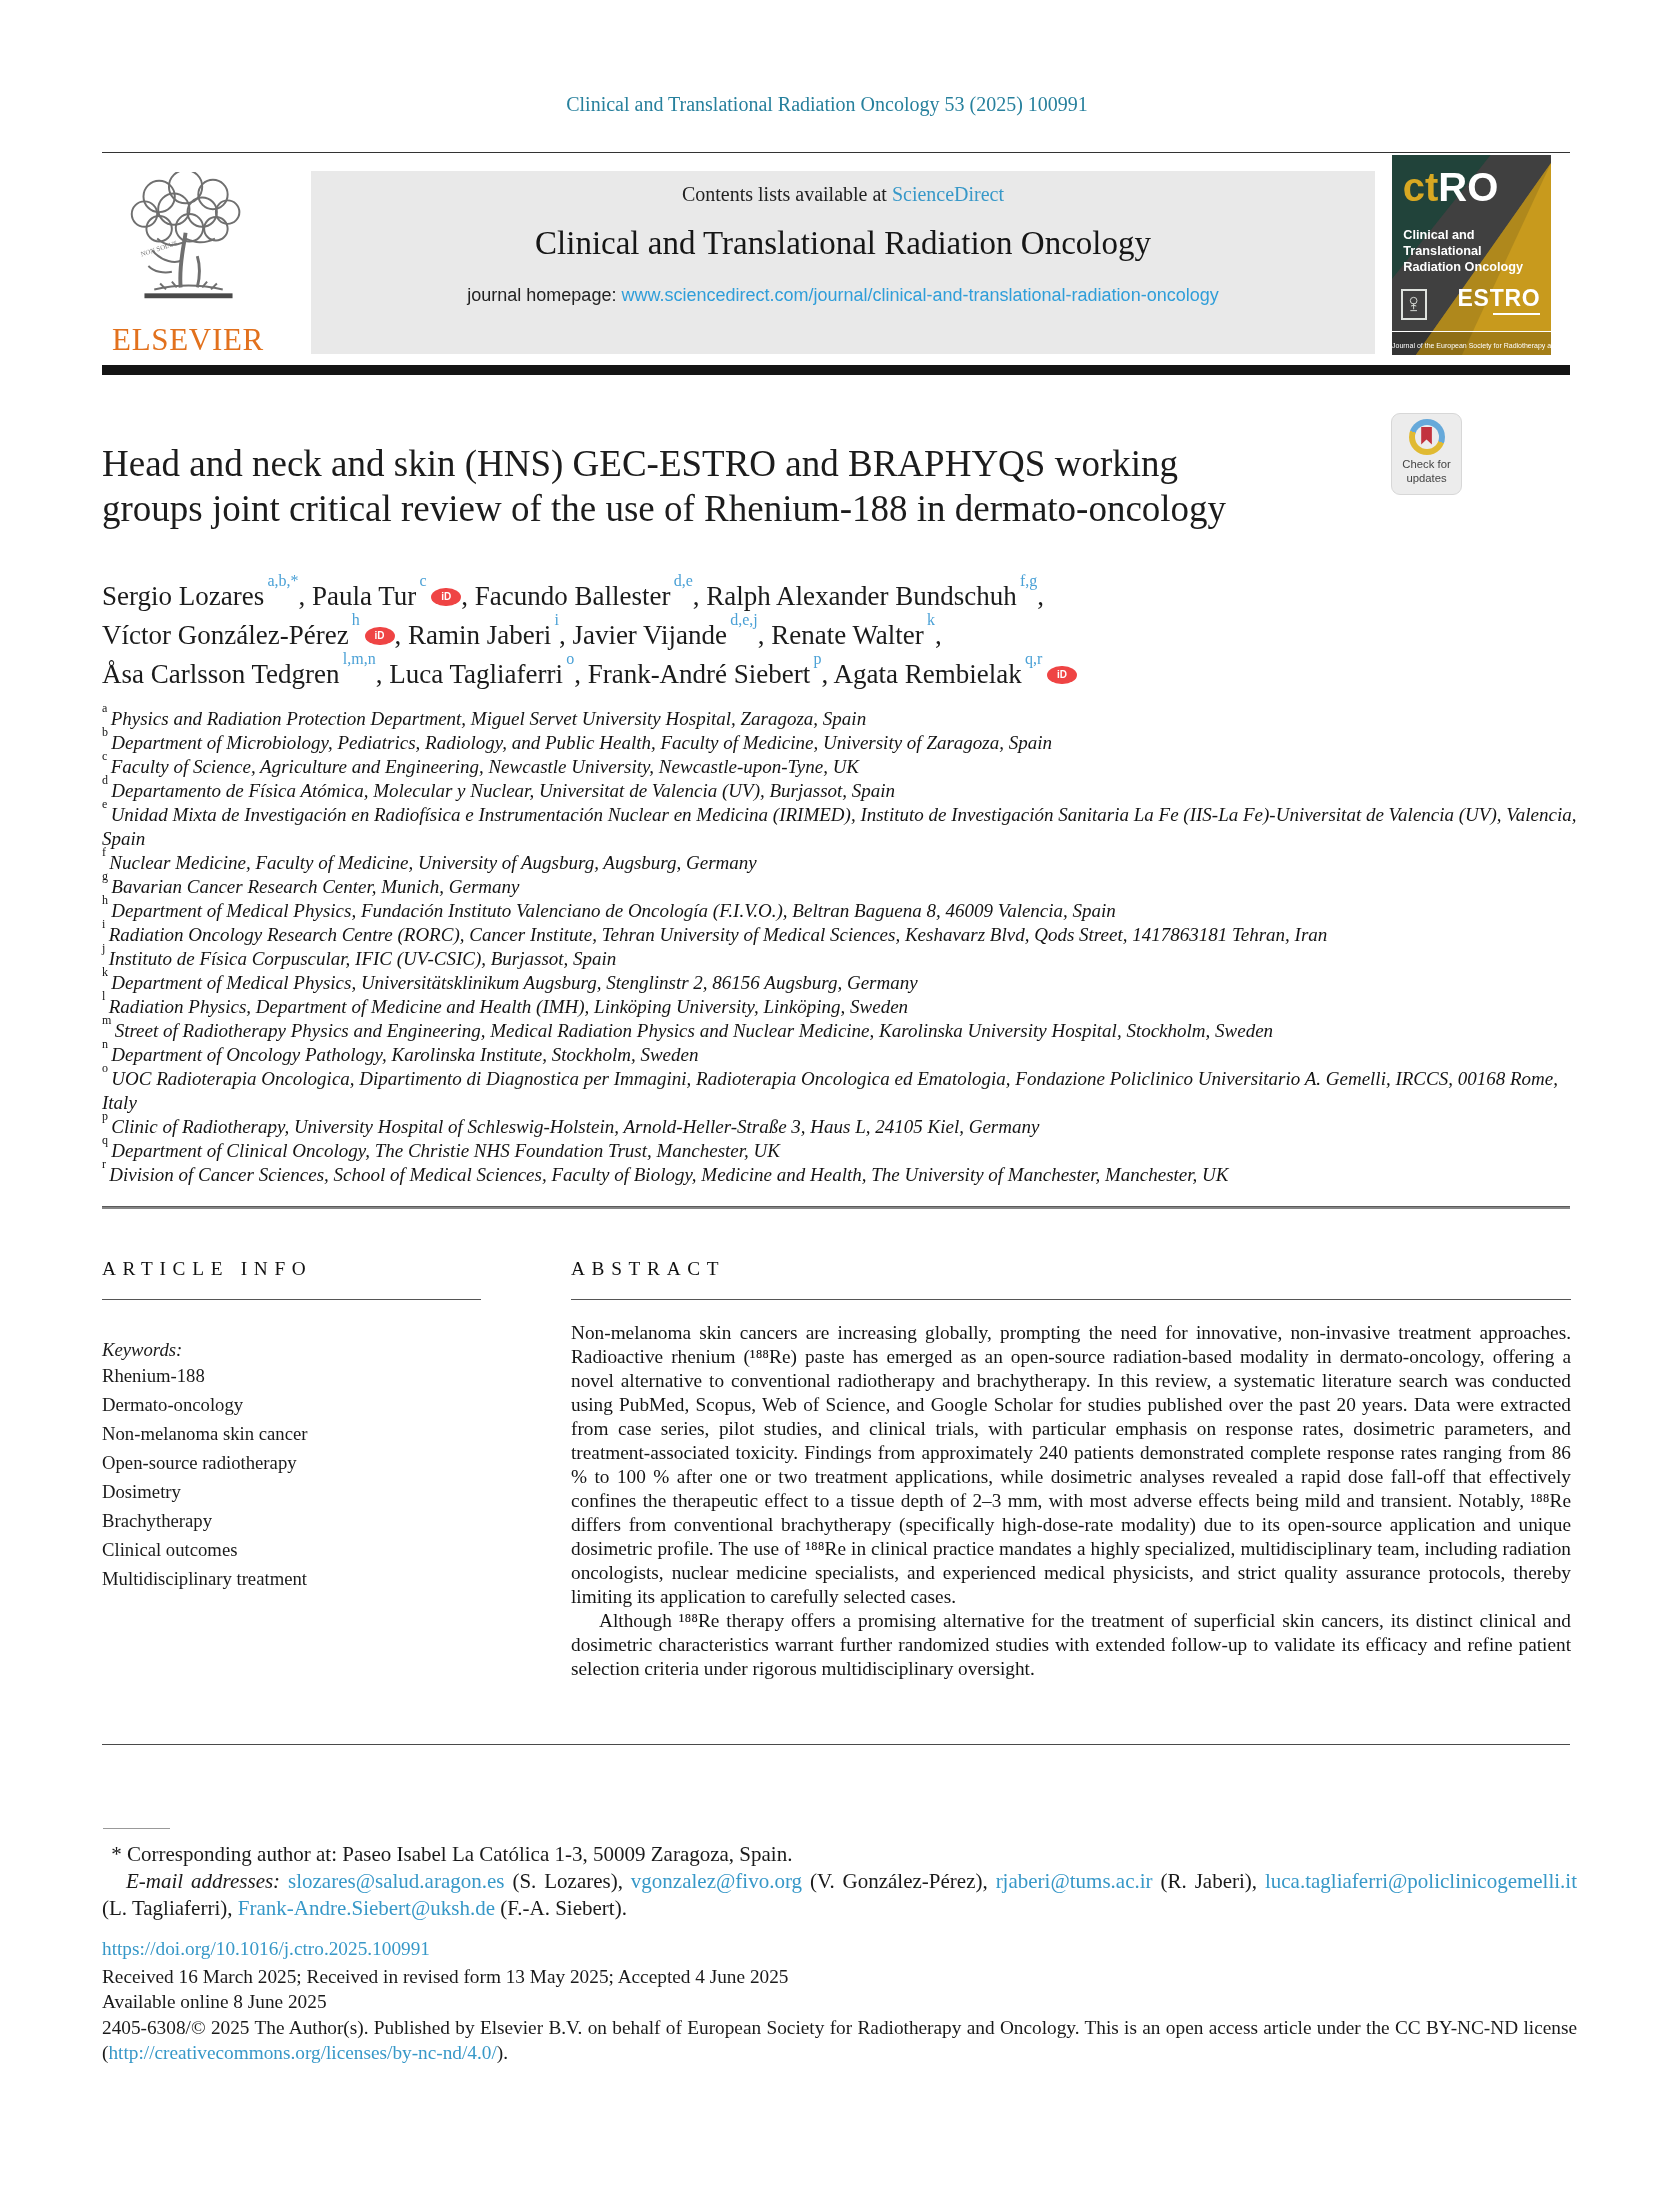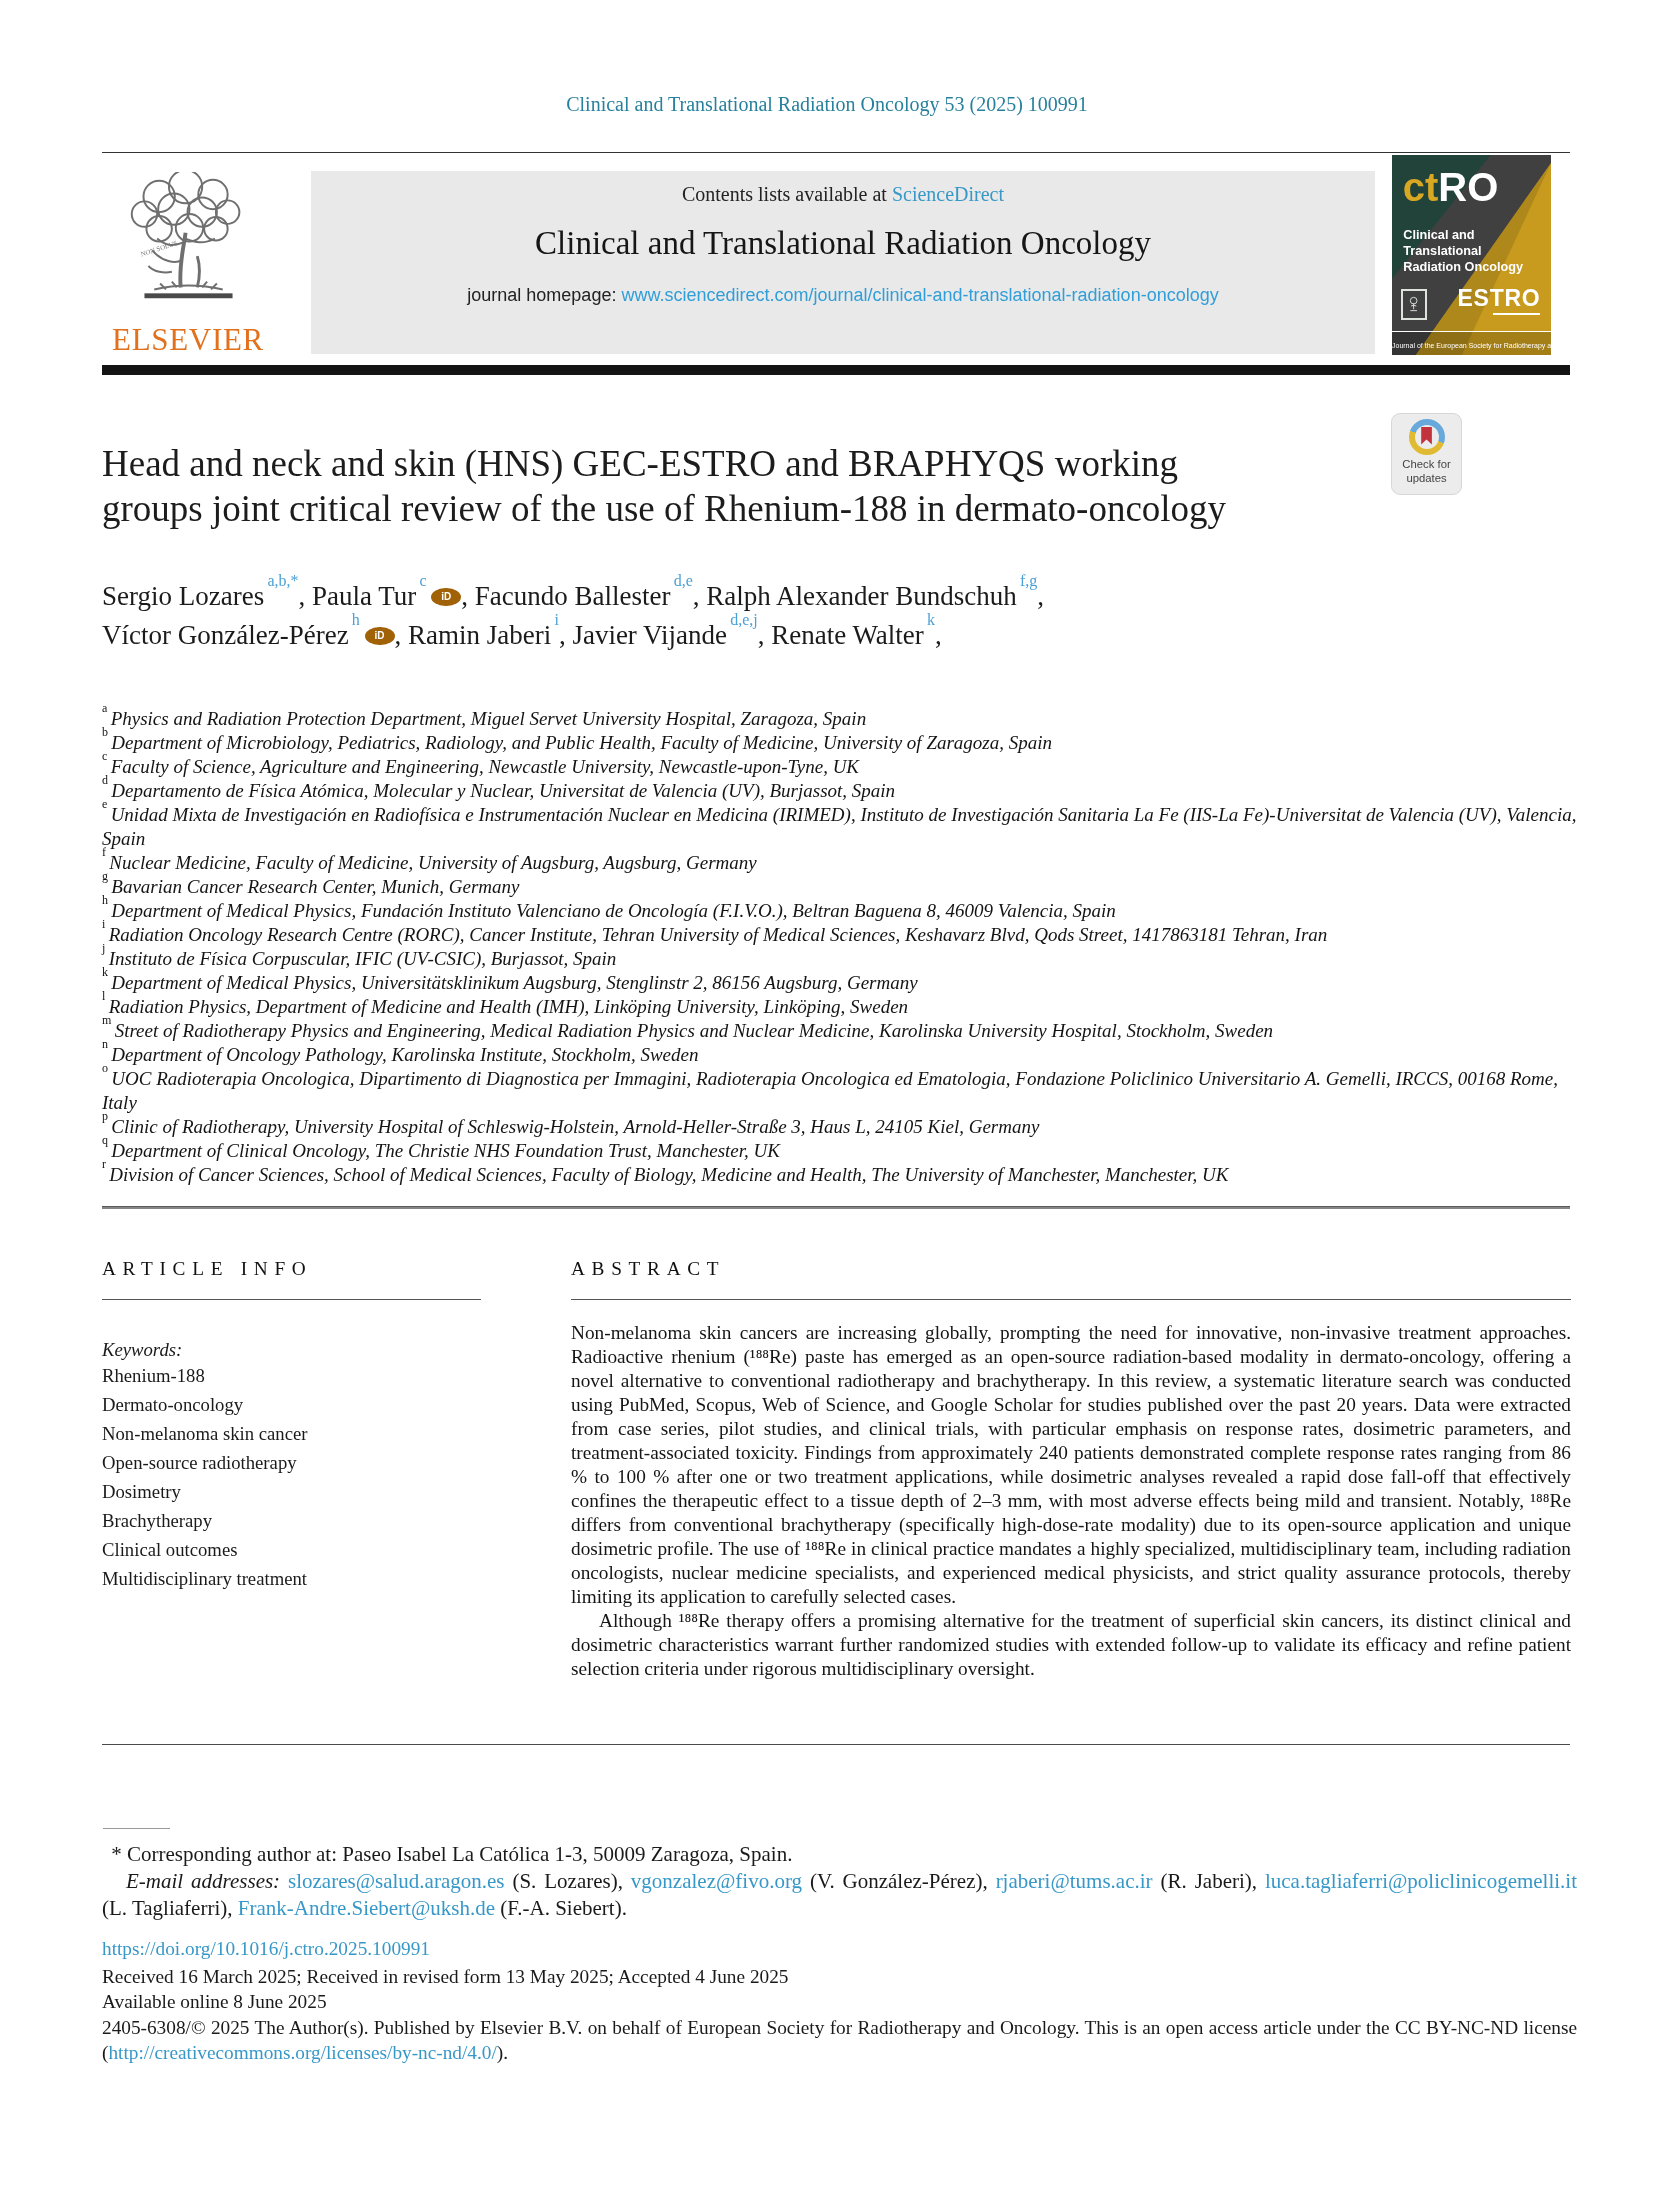--- a/index.html
+++ b/index.html
@@ -63,21 +63,21 @@
     background:conic-gradient(from 110deg,#e0ba32 0 180deg,#66a9da 180deg 360deg);}
   #badge-ring::after{content:"";position:absolute;inset:6px;background:#ececec;border-radius:50%;}
   #badge-bookmark{position:absolute;left:12.7px;top:7.3px;width:10.7px;height:18px;background:#c2333e;z-index:2;
     clip-path:polygon(0 0,100% 0,100% 100%,50% 72%,0 100%);}
   .badge-text{font-size:11.3px;color:#444;line-height:14.7px;}
 
   
   #authors{position:absolute;left:102px;top:577px;width:1320px;font-size:27px;line-height:39px;color:#1b1b1b;}
   .asup{font-size:16px;color:#4ba1d6;position:relative;top:-0.55em;line-height:0;font-style:normal;}
   .orcid{display:inline-block;width:30px;height:18.7px;margin-left:4.7px;border-radius:50%;
-    background:#a16207;color:#fff;font-family:"Liberation Sans",sans-serif;font-size:10px;font-weight:bold;
+    background:#ef4444;color:#fff;font-family:"Liberation Sans",sans-serif;font-size:10px;font-weight:bold;
     line-height:18.7px;text-align:center;vertical-align:5.3px;cursor:pointer;}
 
   
   #affiliations{position:absolute;left:102px;top:707px;width:1477px;font-size:19px;line-height:24px;
     font-style:italic;color:#141414;}
   .affil-sup{font-style:normal;font-size:12px;position:relative;top:-0.45em;line-height:0;margin-right:3.3px;}
 
   
   .col-heading{font-size:19.3px;letter-spacing:6.7px;color:#111;}
   .col-rule{margin-top:18.7px;height:1.3px;background:#555;}
@@ -184,20 +184,21 @@
     <div id="badge-ring">
       <div id="badge-bookmark"></div>
     </div>
     <div class="badge-text">Check for</div>
     <div class="badge-text">updates</div>
   </div>
 
   <div id="authors">
       <div><span>Sergio Lozares</span><sup class="asup"> a,b,*</sup><span>, </span><span>Paula Tur</span><sup class="asup"> c</sup><span class="orcid">iD</span><span>, </span><span>Facundo Ballester</span><sup class="asup"> d,e</sup><span>, </span><span>Ralph Alexander Bundschuh</span><sup class="asup"> f,g</sup><span>,</span></div>
       <div><span>Víctor González-Pérez</span><sup class="asup"> h</sup><span class="orcid">iD</span><span>, </span><span>Ramin Jaberi</span><sup class="asup"> i</sup><span>, </span><span>Javier Vijande</span><sup class="asup"> d,e,j</sup><span>, </span><span>Renate Walter</span><sup class="asup"> k</sup><span>,</span></div>
+      <div><span>Åsa Carlsson Tedgren</span><sup class="asup"> l,m,n</sup><span>, </span><span>Luca Tagliaferri</span><sup class="asup"> o</sup><span>, </span><span>Frank-André Siebert</span><sup class="asup"> p</sup><span>, </span><span>Agata Rembielak</span><sup class="asup"> q,r</sup><span class="orcid">iD</span></div>
     </div>
 
   <div id="affiliations">
       <div><sup class="affil-sup">a</sup><span>Physics and Radiation Protection Department, Miguel Servet University Hospital, Zaragoza, Spain</span></div>
       <div><sup class="affil-sup">b</sup><span>Department of Microbiology, Pediatrics, Radiology, and Public Health, Faculty of Medicine, University of Zaragoza, Spain</span></div>
       <div><sup class="affil-sup">c</sup><span>Faculty of Science, Agriculture and Engineering, Newcastle University, Newcastle-upon-Tyne, UK</span></div>
       <div><sup class="affil-sup">d</sup><span>Departamento de Física Atómica, Molecular y Nuclear, Universitat de Valencia (UV), Burjassot, Spain</span></div>
       <div><sup class="affil-sup">e</sup><span>Unidad Mixta de Investigación en Radiofísica e Instrumentación Nuclear en Medicina (IRIMED), Instituto de Investigación Sanitaria La Fe (IIS-La Fe)-Universitat de Valencia (UV), Valencia, Spain</span></div>
       <div><sup class="affil-sup">f</sup><span>Nuclear Medicine, Faculty of Medicine, University of Augsburg, Augsburg, Germany</span></div>
       <div><sup class="affil-sup">g</sup><span>Bavarian Cancer Research Center, Munich, Germany</span></div>

